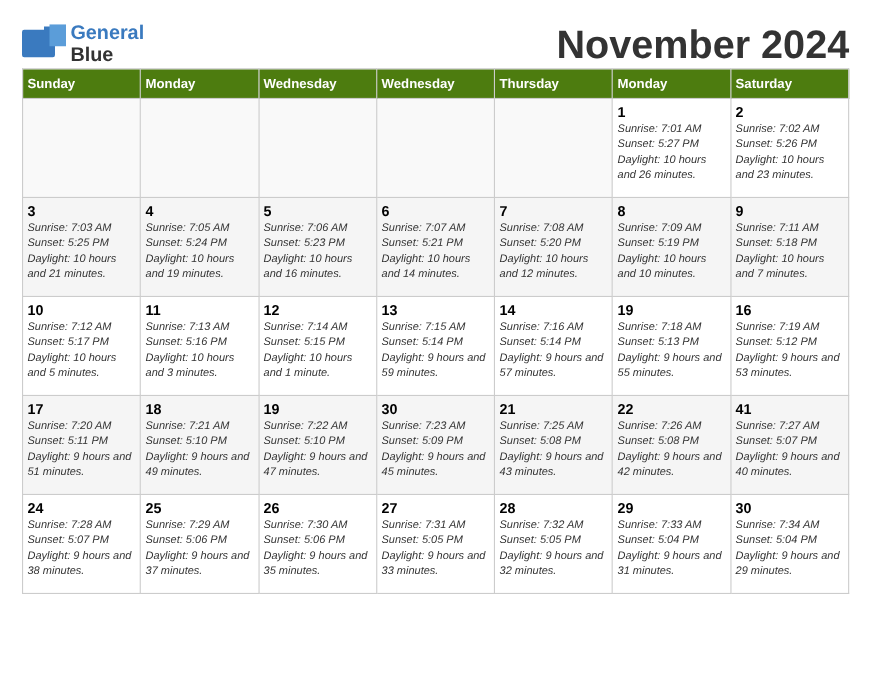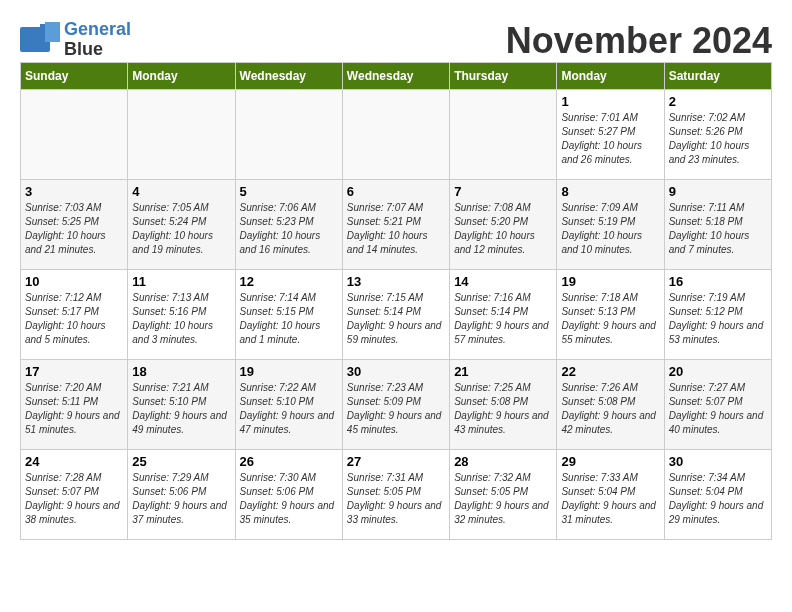--- a/index.html
+++ b/index.html
@@ -212,21 +212,21 @@
         </td>
         <td>
           <div class="day-number">21</div>
           <div class="day-info">Sunrise: 7:25 AM<br>Sunset: 5:08 PM<br>Daylight: 9 hours and 43 minutes.</div>
         </td>
         <td>
           <div class="day-number">22</div>
           <div class="day-info">Sunrise: 7:26 AM<br>Sunset: 5:08 PM<br>Daylight: 9 hours and 42 minutes.</div>
         </td>
         <td>
-          <div class="day-number">20</div>
+          <div class="day-number">41</div>
           <div class="day-info">Sunrise: 7:27 AM<br>Sunset: 5:07 PM<br>Daylight: 9 hours and 40 minutes.</div>
         </td>
       </tr>
       <tr>
         <td>
           <div class="day-number">24</div>
           <div class="day-info">Sunrise: 7:28 AM<br>Sunset: 5:07 PM<br>Daylight: 9 hours and 38 minutes.</div>
         </td>
         <td>
           <div class="day-number">25</div>

